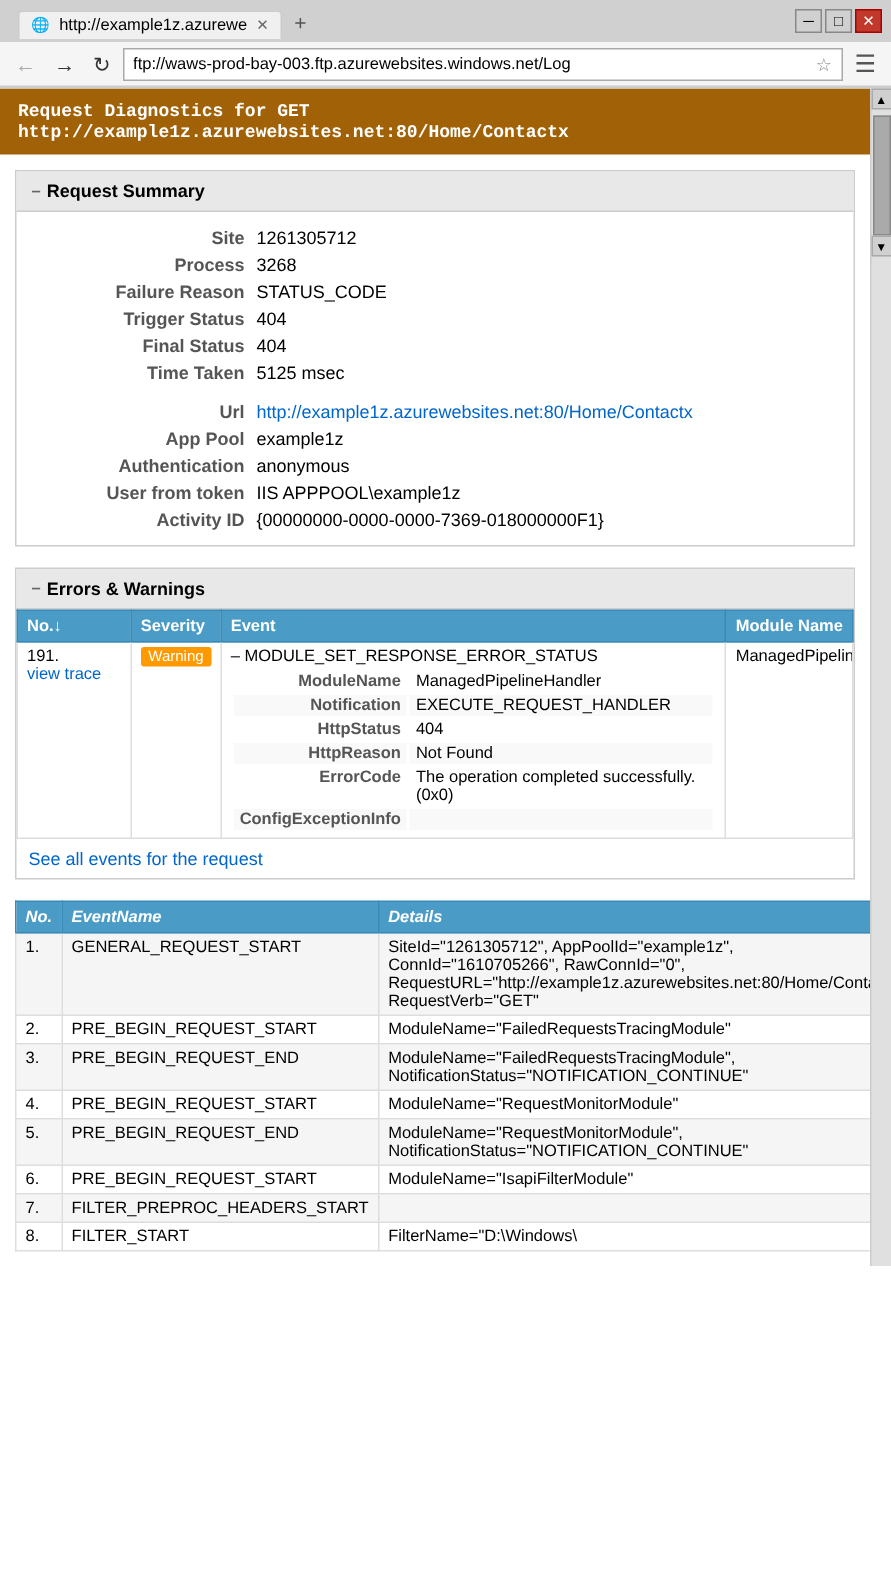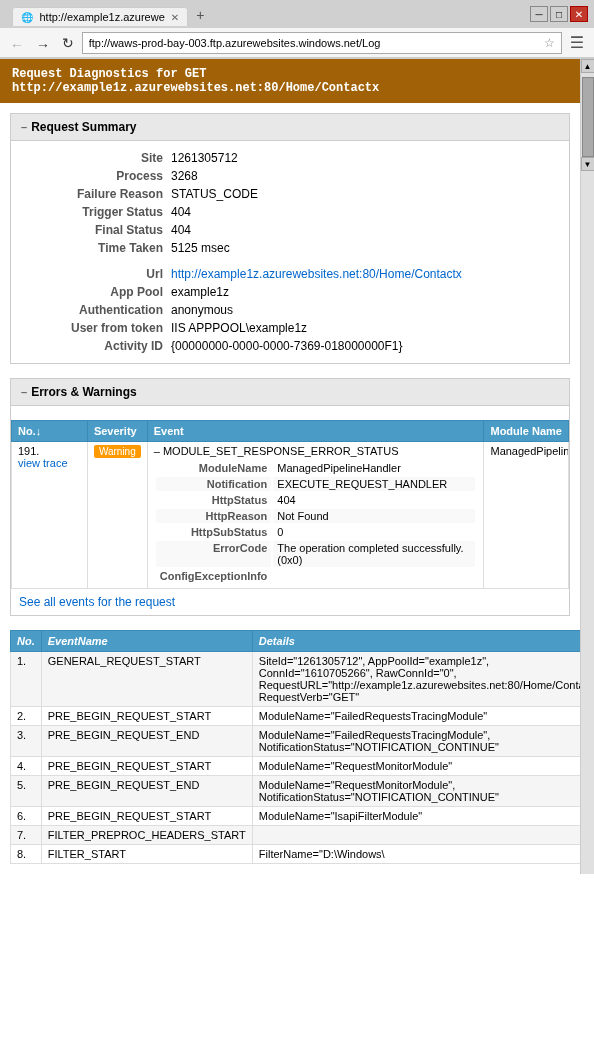--- a/index.html
+++ b/index.html
@@ -158,21 +158,20 @@
 
     .summary-divider {
       height: 8px;
     }
 
     
     .errors-table {
       width: 100%;
       border-collapse: collapse;
       font-size: 11px;
-      margin-top: 14px;
     }
     .errors-table th {
       background: #4a9cc7;
       color: white;
       padding: 4px 6px;
       text-align: left;
       border: 1px solid #3a8ab7;
       white-space: nowrap;
     }
     .errors-table td {
@@ -421,24 +420,20 @@
     </tr>
                       <tr>
       <td class="detail-label">HttpStatus</td>
       <td>404</td>
     </tr>
                       <tr>
       <td class="detail-label">HttpReason</td>
       <td>Not Found</td>
     </tr>
                       <tr>
-      <td class="detail-label">HttpSubStatus</td>
-      <td>0</td>
-    </tr>
-                      <tr>
       <td class="detail-label">ErrorCode</td>
       <td>The operation completed successfully. (0x0)</td>
     </tr>
                       <tr>
       <td class="detail-label">ConfigExceptionInfo</td>
       <td></td>
     </tr>
                     </tbody>
                 </table>
               </td>

